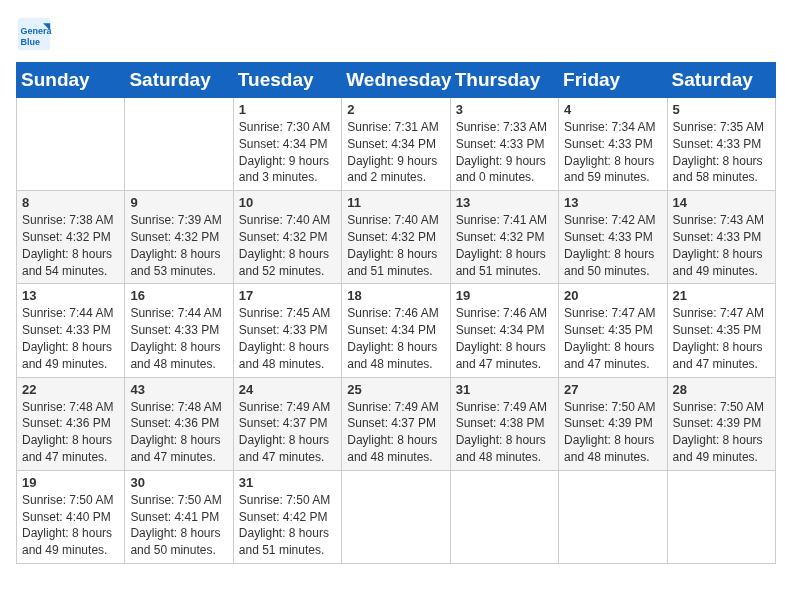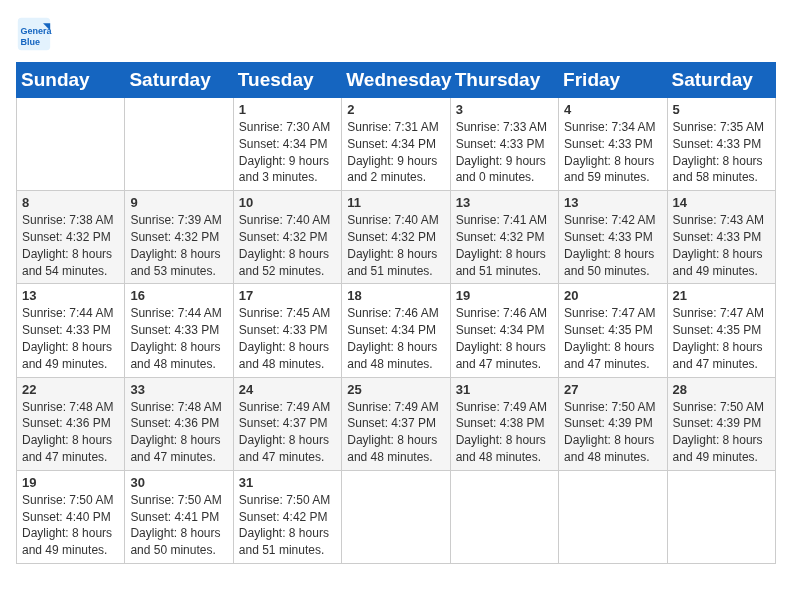--- a/index.html
+++ b/index.html
@@ -202,21 +202,21 @@
           <span class="day-num">21</span>
           <span class="day-info">Sunrise: 7:47 AM<br>Sunset: 4:35 PM<br>Daylight: 8 hours and 47 minutes.</span>
         </td>
       </tr>
       <tr>
         <td>
           <span class="day-num">22</span>
           <span class="day-info">Sunrise: 7:48 AM<br>Sunset: 4:36 PM<br>Daylight: 8 hours and 47 minutes.</span>
         </td>
         <td>
-          <span class="day-num">33</span>
+          <span class="day-num">43</span>
           <span class="day-info">Sunrise: 7:48 AM<br>Sunset: 4:36 PM<br>Daylight: 8 hours and 47 minutes.</span>
         </td>
         <td>
           <span class="day-num">24</span>
           <span class="day-info">Sunrise: 7:49 AM<br>Sunset: 4:37 PM<br>Daylight: 8 hours and 47 minutes.</span>
         </td>
         <td>
           <span class="day-num">25</span>
           <span class="day-info">Sunrise: 7:49 AM<br>Sunset: 4:37 PM<br>Daylight: 8 hours and 48 minutes.</span>
         </td>

